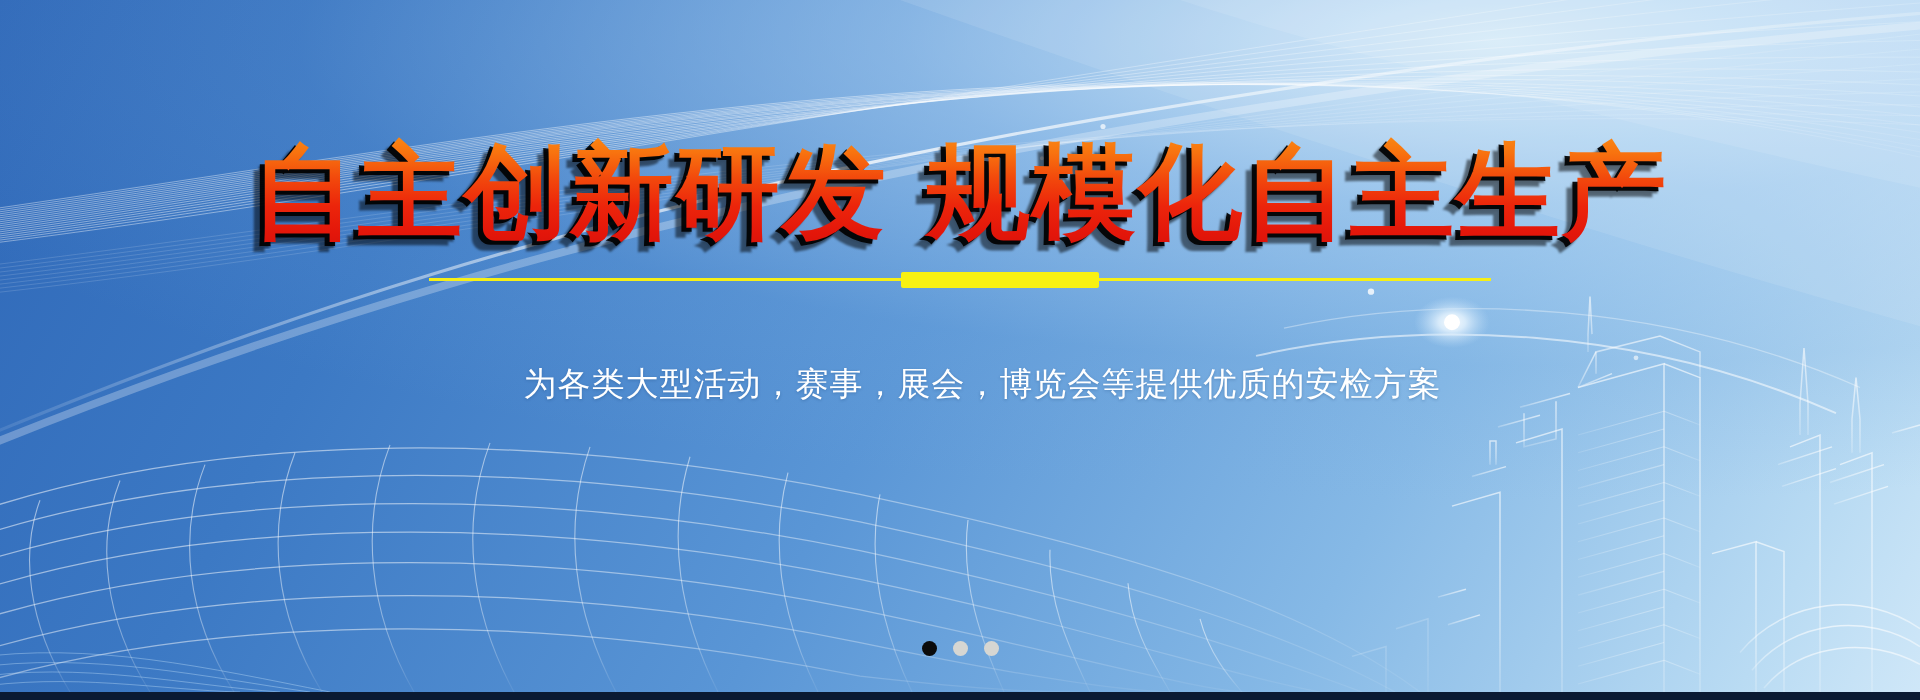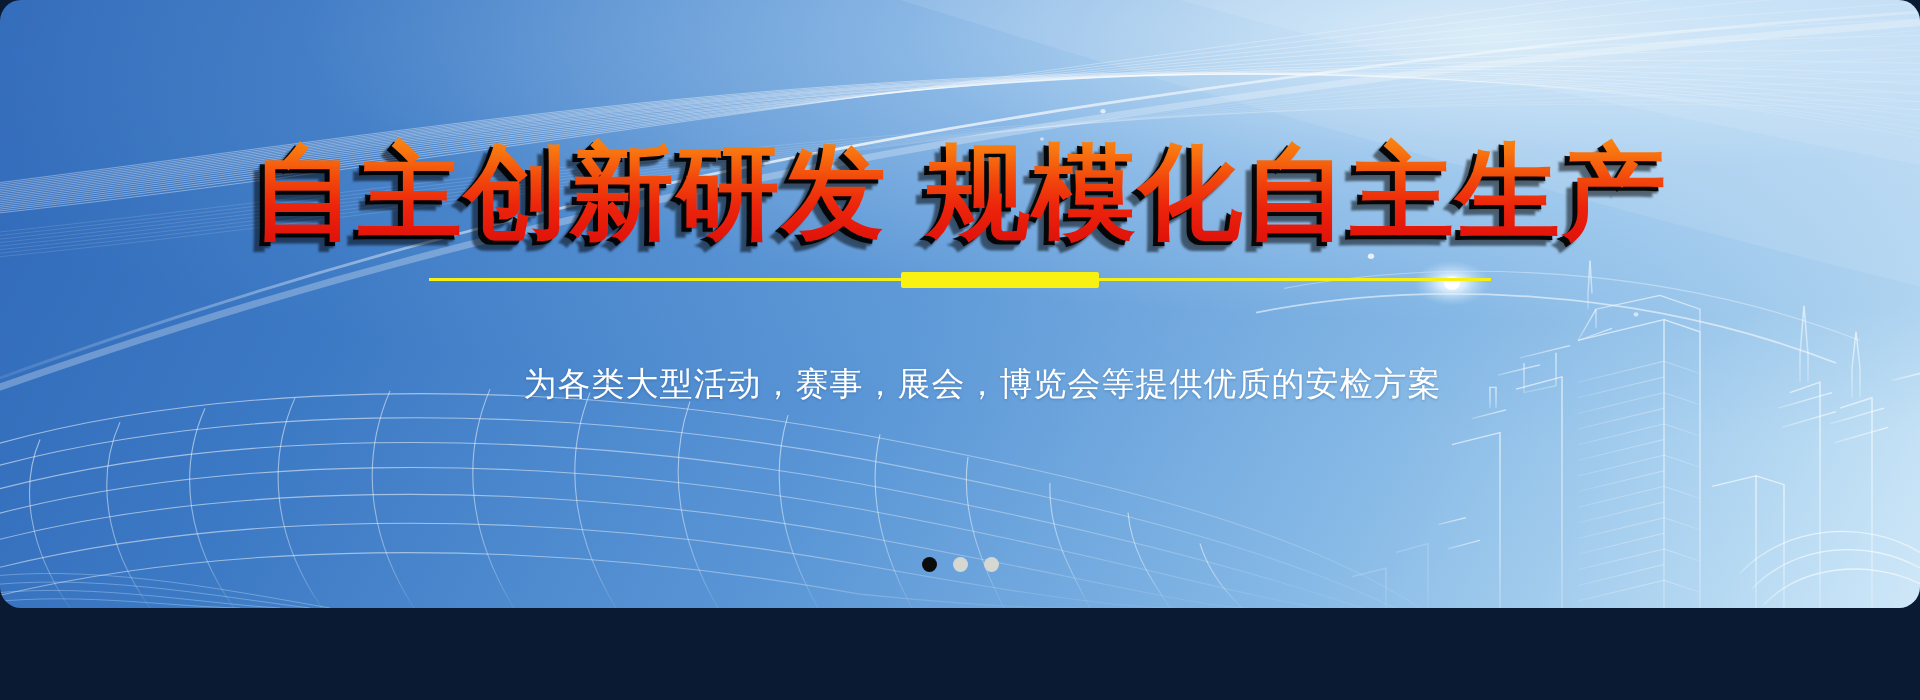--- a/index.html
+++ b/index.html
@@ -3,28 +3,27 @@
 <meta charset="utf-8">
 <style>
   html, body {
     margin: 0;
     padding: 0;
     background: #0a1a33;
   }
   #banner {
     position: relative;
     width: 1920px;
-    height: 608px;
+    height: 692px;
     overflow: hidden;
     font-family: "Liberation Sans", "DejaVu Sans", sans-serif;
     
     background:
       radial-gradient(120% 90% at 78% 6%, rgba(215,236,250,0.95) 0%, rgba(180,214,244,0.55) 26%, rgba(120,172,224,0.18) 52%, rgba(60,120,195,0.0) 74%),
       linear-gradient(118deg, #2f68b8 0%, #3c79c4 22%, #5a96d6 48%, #86b9e6 72%, #b9dbf3 92%, #cfe7f8 100%);
-    border-radius: 21px;
   }
 
   
   .layer { position: absolute; inset: 0; pointer-events: none; }
   .layer svg { width: 100%; height: 100%; display: block; }
 
   
   .title-wrap {
     position: absolute;
     left: 0; right: 0;

